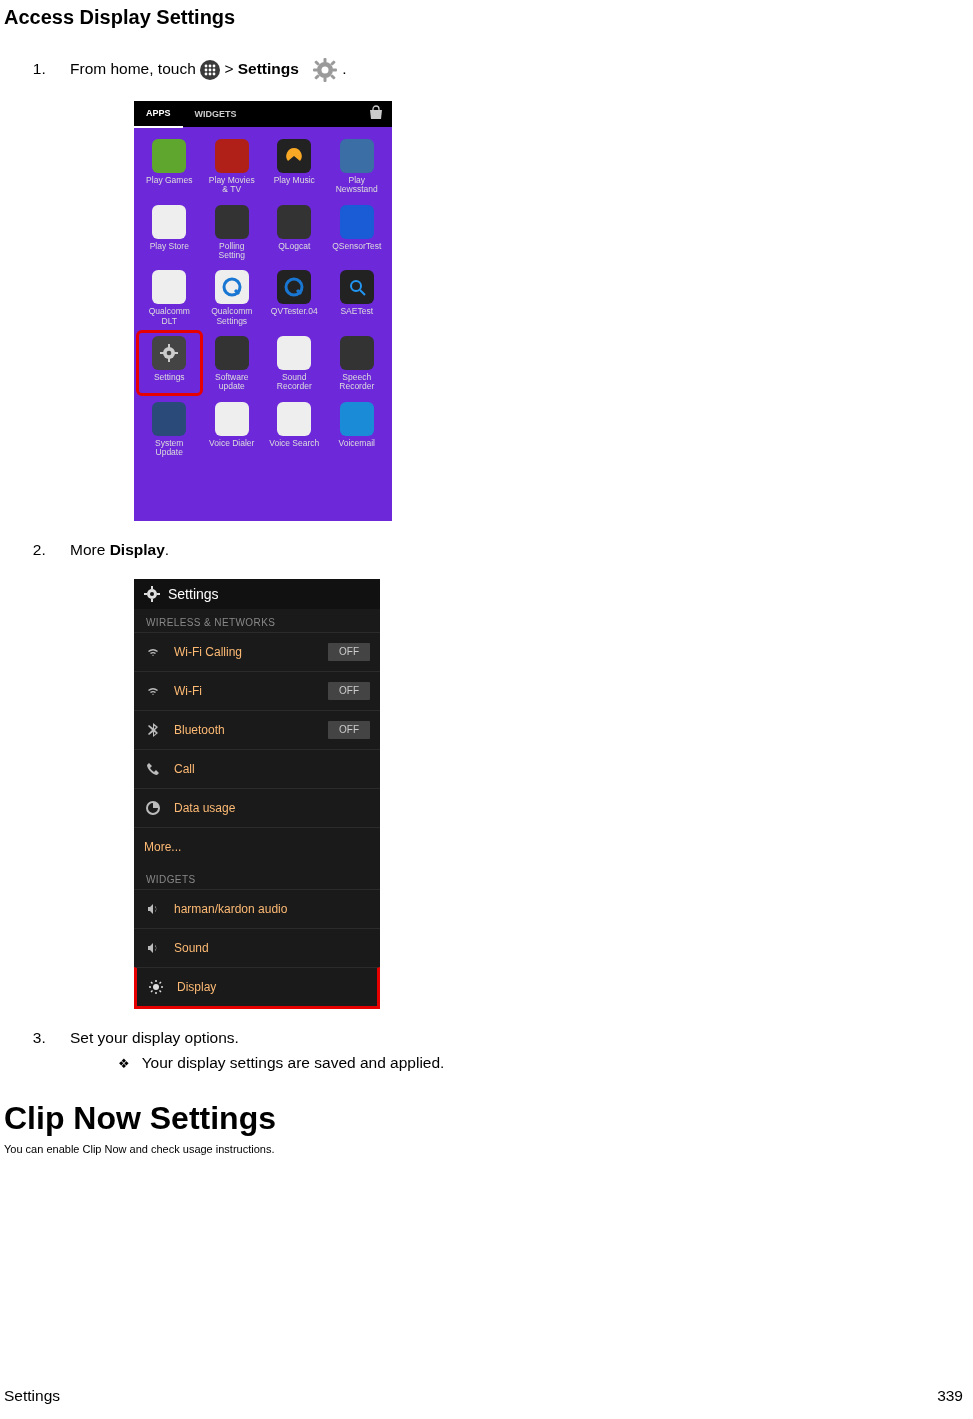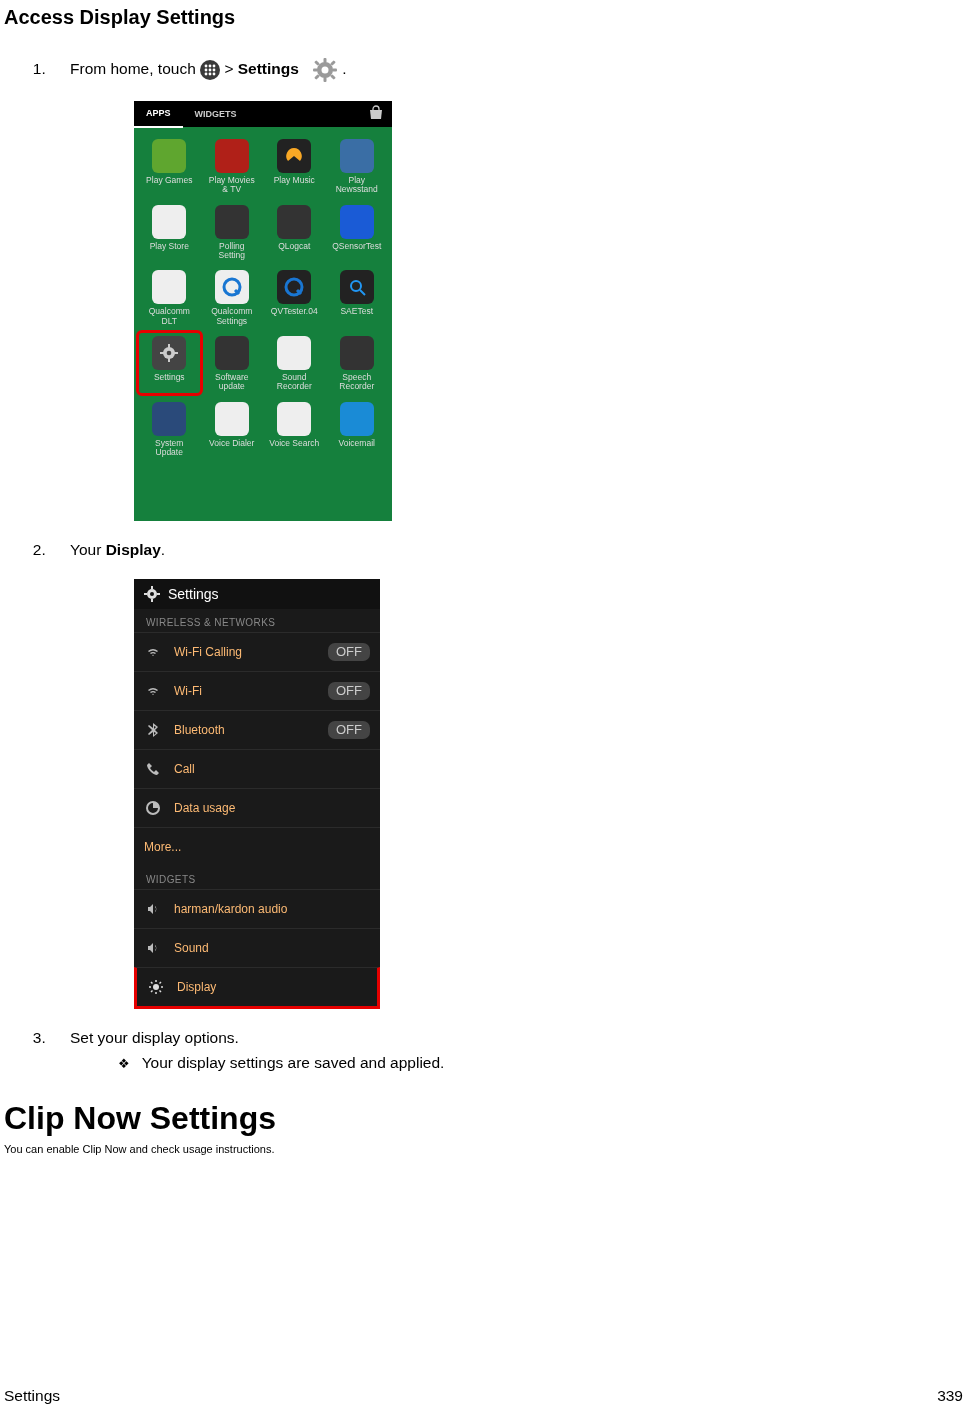--- a/index.html
+++ b/index.html
@@ -39,21 +39,21 @@
   }
   .apps-icon-svg { width: 20px; height: 20px; }
   .gear-icon-svg { width: 26px; height: 26px; }
   .bold { font-weight: bold; }
 
   
   .phone1 {
     width: 258px;
     height: 420px;
     margin: 18px 0 18px 64px;
-    background: #15803d;
+    background: #6d28d9;
     position: relative;
     color: #ddd;
     font-size: 9px;
   }
   .phone1 .tabbar {
     height: 26px;
     background: #000;
     display: flex;
     align-items: center;
     position: relative;
@@ -156,22 +156,22 @@
     display: flex;
     justify-content: center;
     margin-right: 12px;
     color: #bbb;
   }
   .phone2 .row .label { flex: 1; color: #fdba74; }
   .phone2 .toggle {
     width: 42px;
     height: 18px;
     background: #444;
-    border-radius: 7px;
-    font-size: 13px;
+    border-radius: 1px;
+    font-size: 10px;
     color: #ccc;
     display: flex;
     align-items: center;
     justify-content: center;
   }
   .display-highlight {
     border: 3px solid #e60000;
     height: 36px;
   }
   .more-row { padding-left: 40px; }
@@ -388,21 +388,21 @@
             <div class="app-cell">
               <div class="app-icon" style="background: rgb(26, 139, 214);"></div>
               <div class="app-label">Voicemail</div>
             </div>
           </div>
       </div>
     </li>
 
     <li>
       <span class="step-body">
-        <span>Your </span><span class="bold">Display</span><span>.</span>
+        <span>More </span><span class="bold">Display</span><span>.</span>
       </span>
 
       
       <div class="phone2">
         <div class="header">
           <svg width="16" height="16" viewBox="0 0 16 16">
             <circle cx="8" cy="8" r="5" fill="#ddd"></circle>
               <circle cx="8" cy="8" r="2" fill="#111"></circle>
             <g fill="#ddd">
                 <rect x="7" y="0" width="2" height="3"></rect>

